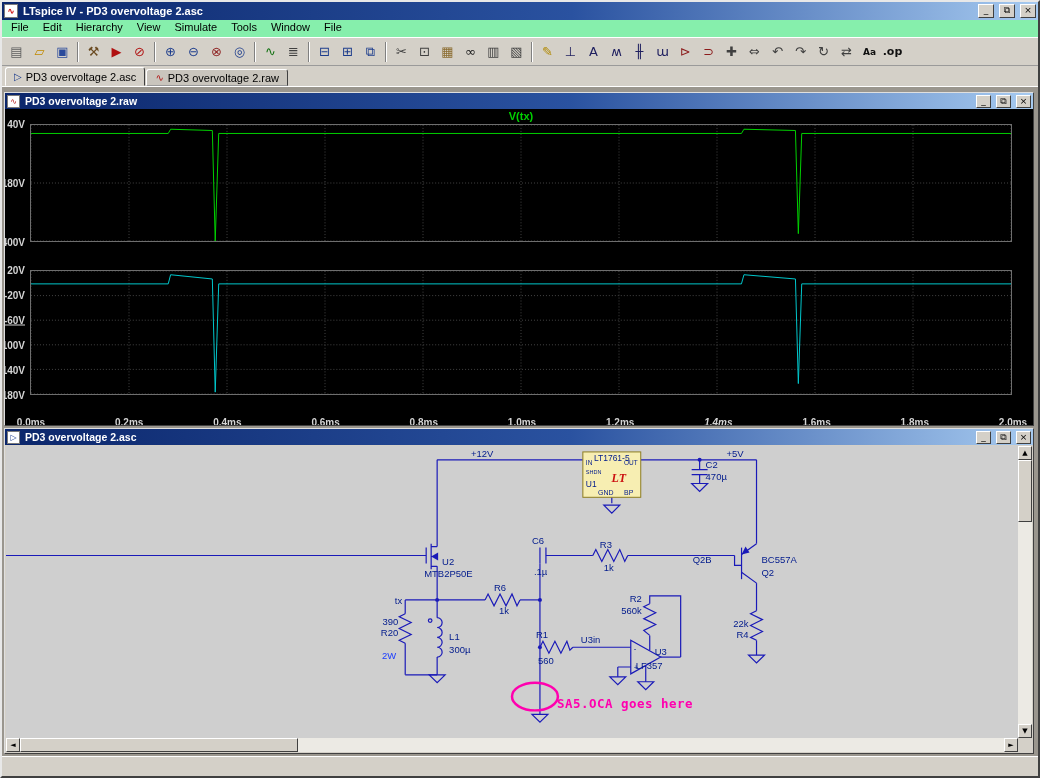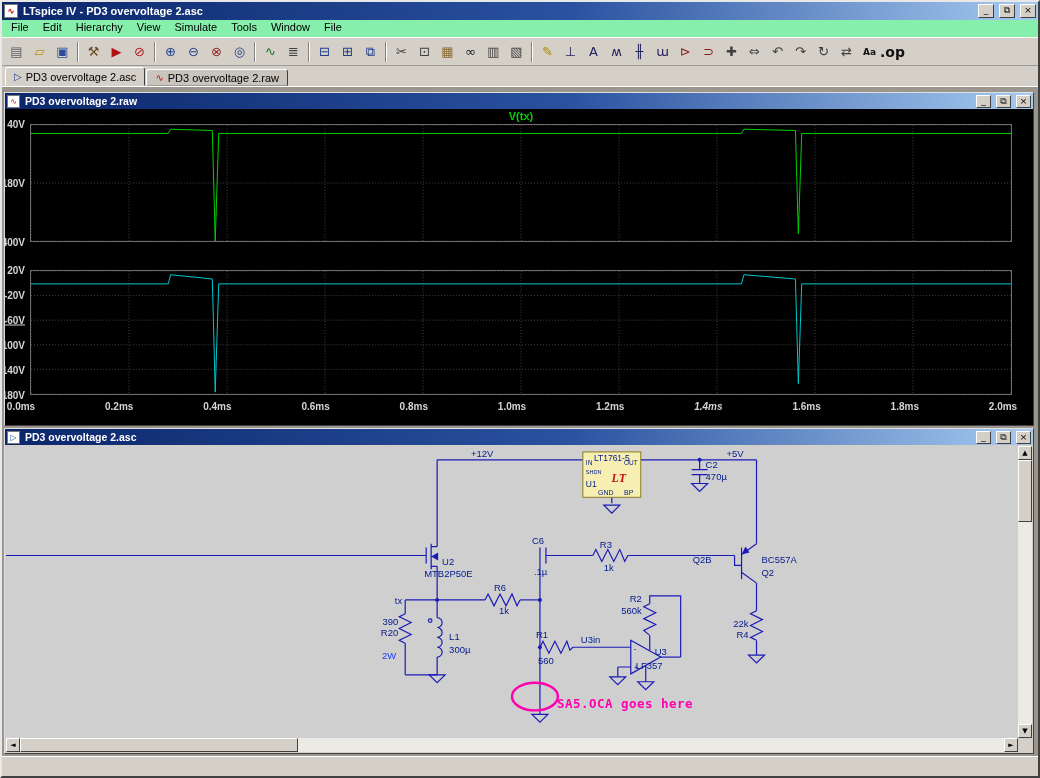--- a/index.html
+++ b/index.html
@@ -44,21 +44,21 @@
   .wave-window{left:2px;top:5px;width:1030px;height:334px;}
   .schem-window{left:2px;top:341px;width:1030px;height:326px;}
   
   .wave-client{position:relative;background:#000;height:316px;overflow:hidden;}
   .pane-title{position:absolute;left:25px;width:982px;text-align:center;font-weight:bold;font-size:11px;}
   .pane-box{position:absolute;left:25px;width:982px;background:#000;border:1px solid #6e6e6e;}
   .pane-box svg{position:absolute;left:0;top:0;width:100%;height:100%;}
   .ylabels{position:absolute;left:0;width:23px;}
   .ylab{position:absolute;right:3px;transform:translateY(-50%);font-weight:bold;font-size:10px;
         color:#d4d4d4;white-space:nowrap;}
-  .xlabels{position:absolute;left:16px;width:982px;height:14px;}
+  .xlabels{position:absolute;left:26px;width:982px;height:14px;margin-top:16px;}
   .xlab{position:absolute;top:0;transform:translateX(-50%);font-weight:bold;font-size:10px;color:#d4d4d4;
         white-space:nowrap;}
   .grid{stroke:#454545;stroke-width:1;stroke-dasharray:1 2;}
   
   .schem-body{position:absolute;left:1px;top:17px;right:15px;bottom:15px;background:#cfcfcf;overflow:hidden;}
   .schem-body svg{position:absolute;left:0;top:0;width:100%;height:100%;}
   .w{stroke:#1a1ab8;stroke-width:1.2;fill:none;}
   .df{fill:#1a1ab8;stroke:none;}
   .st{font-family:"Liberation Sans",sans-serif;font-size:9.5px;fill:#001a8c;}
   .sts{font-family:"Liberation Sans",sans-serif;fill:#001a8c;}
@@ -215,21 +215,21 @@
       <div class="tbtn">
         <span style="color: rgb(64, 64, 64);">↻</span>
       </div>
       <div class="tbtn">
         <span style="color: rgb(64, 64, 64);">⇄</span>
       </div>
       <div class="tbtn">
         <span style="color: rgb(16, 16, 16); font-size: 9px; font-weight: bold;">Aa</span>
       </div>
       <div class="tbtn">
-        <span style="color: rgb(16, 16, 16); font-size: 14px; font-weight: bold;">.op</span>
+        <span style="color: rgb(16, 16, 16); font-size: 11px; font-weight: bold;">.op</span>
       </div>
     </div>
 
   <div class="tabstrip">
       <div class="tab">
         <span class="tab-icon" style="color: rgb(27, 60, 140);">▷</span>
         <span class="tab-label">PD3 overvoltage 2.asc</span>
       </div>
       <div class="tab inactive">
         <span class="tab-icon" style="color: rgb(176, 16, 16);">∿</span>

